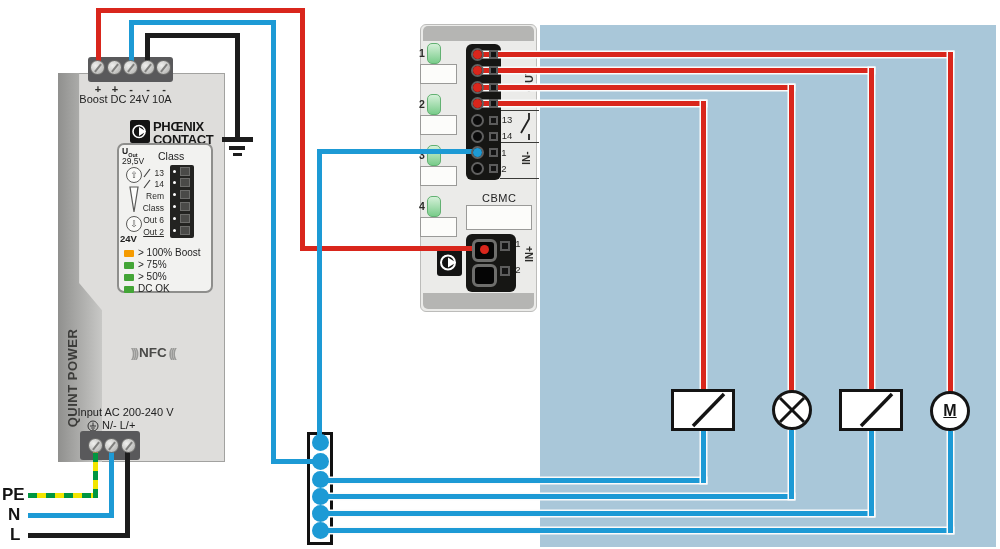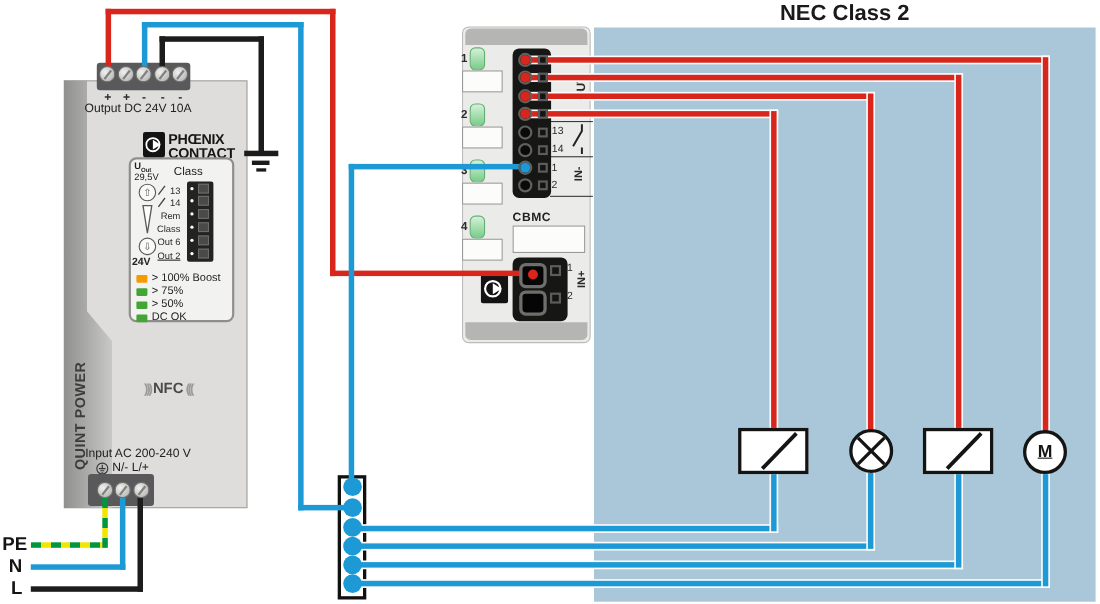--- a/index.html
+++ b/index.html
@@ -68,33 +68,32 @@
   .nfc-arc{font-size:12px;font-weight:bold;color:#9a9a98;letter-spacing:-2px;}
   .nfc-txt{font-size:13.5px;font-weight:bold;color:#4a4a48;}
   .brandline{font-size:13px;font-weight:800;color:#161616;line-height:13px;letter-spacing:-.3px;}
 </style>
 </head>
 <body>
 
 <div class="canvas">
 
   <div class="abs nec-zone"></div>
-  <div class="abs nec-title">NEC Class 2</div>
 
   <div class="abs psu-body"></div>
   <div class="abs psu-band"></div>
   <div class="vlabel quint">QUINT POWER</div>
 
   <div class="tblock" style="left:88px;top:57px;width:85px;height:25px;"></div>
   <span class="pol" style="left:93px;top:83px;">+</span>
   <span class="pol" style="left:110px;top:83px;">+</span>
   <span class="pol" style="left:126px;top:83px;">-</span>
   <span class="pol" style="left:143px;top:83px;">-</span>
   <span class="pol" style="left:159px;top:83px;">-</span>
-  <div class="psu-text" style="left:68px;top:93px;width:115px;text-align:center;font-size:11px;">Output DC 24V 10A</div>
+  <div class="psu-text" style="left:68px;top:93px;width:115px;text-align:center;font-size:11px;">Boost DC 24V 10A</div>
 
   <div class="abs" style="left:130px;top:119px;z-index:2;">
     <svg width="20" height="25">
       <rect x="0" y="1" width="20" height="23" rx="2" fill="#131313"></rect>
       <circle cx="9" cy="12.5" r="6" fill="none" stroke="#fff" stroke-width="1.6"></circle>
       <path d="M9 8 L16 12.5 L9 17 Z" fill="#fff"></path>
     </svg>
   </div>
   <div class="abs" style="left:153px;top:120px;">
     <div class="brandline">PHŒNIX</div>
@@ -203,21 +202,21 @@
   <span class="pinlab" style="left:500px;top:130px;">14</span>
   <svg class="abs" style="left:518px;top:112px;z-index:2;" width="16" height="29">
     <path d="M11 1 v6 l-8 14 M11 22 v6" stroke="#222" stroke-width="1.8" fill="none"></path>
   </svg>
   <div class="sep" style="top:142px;"></div>
   <span class="pinlab" style="left:497px;top:147px;">1</span>
   <span class="pinlab" style="left:497px;top:163px;">2</span>
   <div class="vlabel" style="left:514px;top:152px;width:24px;height:12px;font-size:10px;font-weight:bold;color:#2a2a28;">IN-</div>
   <div class="sep" style="top:178px;"></div>
 
-  <div class="psu-text" style="left:466px;top:192px;font-size:11px;font-weight:bold;letter-spacing:.5px;">CBMC</div>
+  <div class="psu-text" style="left:482px;top:192px;font-size:11px;font-weight:normal;letter-spacing:.5px;">CBMC</div>
   <div class="chlabel" style="left:466px;top:205px;width:66px;height:25px;"></div>
 
   <div class="abs cbmc-bot"></div>
   <div class="bigterm" style="top:239px;"></div>
   <div class="bigterm" style="top:264px;"></div>
   <div class="tsq" style="left:500px;top:241px;width:10px;height:10px;"></div>
   <div class="tsq" style="left:500px;top:266px;width:10px;height:10px;"></div>
   <span class="pinlab" style="left:511px;top:238px;">1</span>
   <span class="pinlab" style="left:511px;top:264px;">2</span>
   <div class="vlabel" style="left:517px;top:248px;width:24px;height:12px;font-size:10px;font-weight:bold;color:#2a2a28;">IN+</div>

